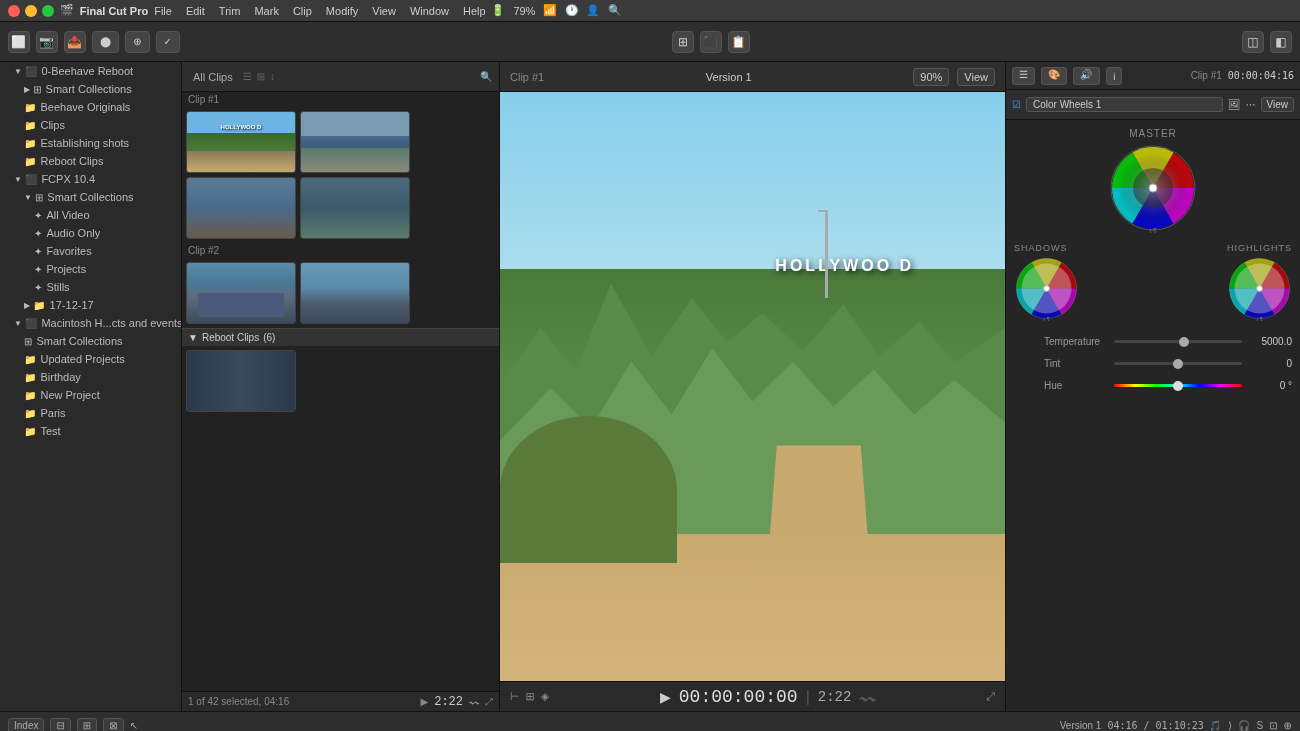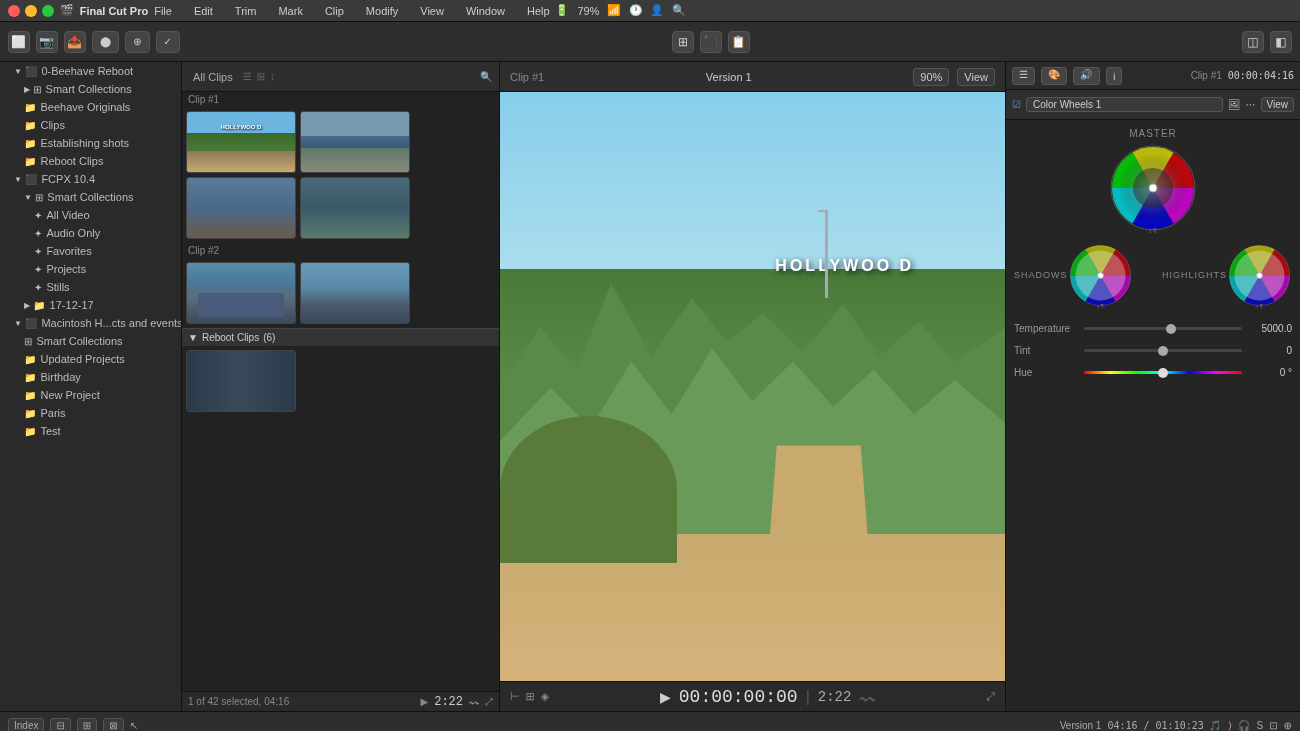--- a/index.html
+++ b/index.html
@@ -28,21 +28,21 @@
     .tl-red { background: #ff5f57; }
     .tl-yellow { background: #febc2e; }
     .tl-green { background: #28c840; }
     .title-bar-app-name {
       font-size: 11px;
       font-weight: 600;
       color: #ddd;
     }
     .menu-bar {
       display: flex;
-      gap: 22px;
+      gap: 14px;
       font-size: 11px;
       color: #ccc;
     }
     .menu-bar span { cursor: pointer; }
     .title-bar-right {
       display: flex;
       align-items: center;
       gap: 8px;
       font-size: 11px;
       color: #ccc;
@@ -284,40 +284,41 @@
       letter-spacing: 1px;
       text-transform: uppercase;
     }
     .color-wheel-row {
       display: flex;
       gap: 10px;
       justify-content: space-between;
     }
     .color-wheel-item {
       display: flex;
-      flex-direction: row;
-      align-items: center;
+      flex-direction: column;
+      align-items: flex-start;
     }
     .color-wheel-item-label {
       font-size: 9px;
       color: #888;
       text-transform: uppercase;
       letter-spacing: 1px;
       margin-bottom: 3px;
     }
     .color-param-row {
       display: flex;
       align-items: center;
       height: 20px;
       margin-bottom: 2px;
     }
     .color-param-label {
       width: 70px;
       font-size: 10px;
       color: #999;
+      margin-left: 30px;
     }
     .color-param-slider {
       flex: 1;
       height: 3px;
       background: #444;
       border-radius: 2px;
       position: relative;
     }
     .color-param-thumb {
       width: 10px;

